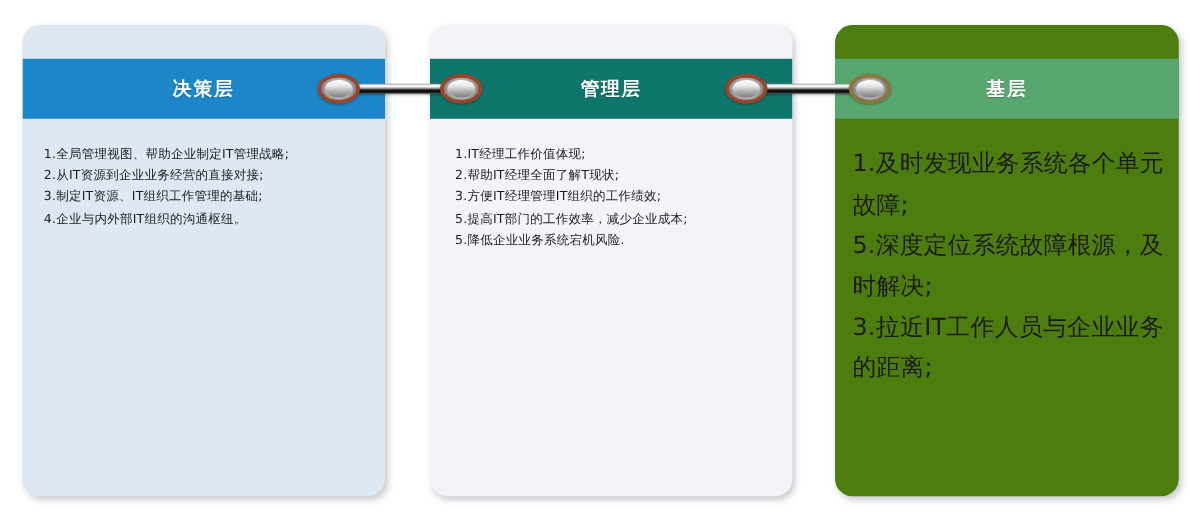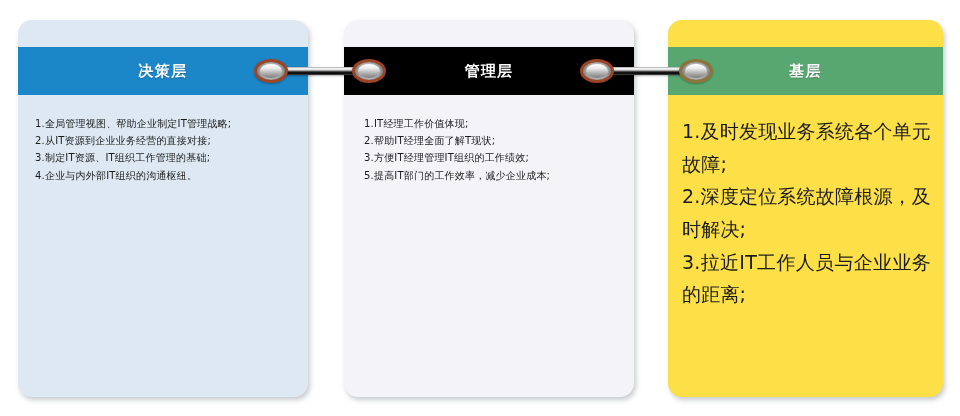--- a/index.html
+++ b/index.html
@@ -81,32 +81,32 @@
   }
 
   
   #card-management {
     left: 344px; top: 20px;
     width: 290px; height: 377px;
     background: #f4f3f8;
   }
   #card-management .card-header {
     top: 27px; height: 48px;
-    background: #000000;
+    background: #0f766e;
   }
   #card-management .card-body {
     top: 83px; padding: 12px 17px 0 20px;
   }
   #card-management .card-title { letter-spacing: 1.2px; }
 
   
   #card-base {
     left: 668px; top: 20px;
     width: 275px; height: 377px;
-    background: #fde047;
+    background: #4d7c0f;
   }
   #card-base .card-header {
     top: 27px; height: 48px;
     background: #58a771;
   }
   #card-base .card-body {
     top: 83px; padding: 12px 12px 0 14px;
   }
   #card-base .card-body p { font-size: 19px; }
 
@@ -187,32 +187,33 @@
   <div class="card" id="card-management">
     <div class="card-inner">
       <div class="card-header">
         <span class="card-title">管理层</span>
       </div>
       <div class="card-body">
         <p>1.IT经理工作价值体现;</p>
         <p>2.帮助IT经理全面了解T现状;</p>
         <p>3.方便IT经理管理IT组织的工作绩效;</p>
         <p>5.提高IT部门的工作效率，减少企业成本;</p>
+        <p>5.降低企业业务系统宕机风险.</p>
       </div>
     </div>
   </div>
 
   <div class="card" id="card-base">
     <div class="card-inner">
       <div class="card-header">
         <span class="card-title">基层</span>
       </div>
       <div class="card-body">
         <p>1.及时发现业务系统各个单元故障;</p>
-        <p>2.深度定位系统故障根源，及时解决;</p>
+        <p>5.深度定位系统故障根源，及时解决;</p>
         <p>3.拉近IT工作人员与企业业务的距离;</p>
       </div>
     </div>
   </div>
 
   <div class="connector" id="connector-1">
     <div class="bar"></div>
   </div>
   <div class="connector" id="connector-2">
     <div class="bar"></div>

